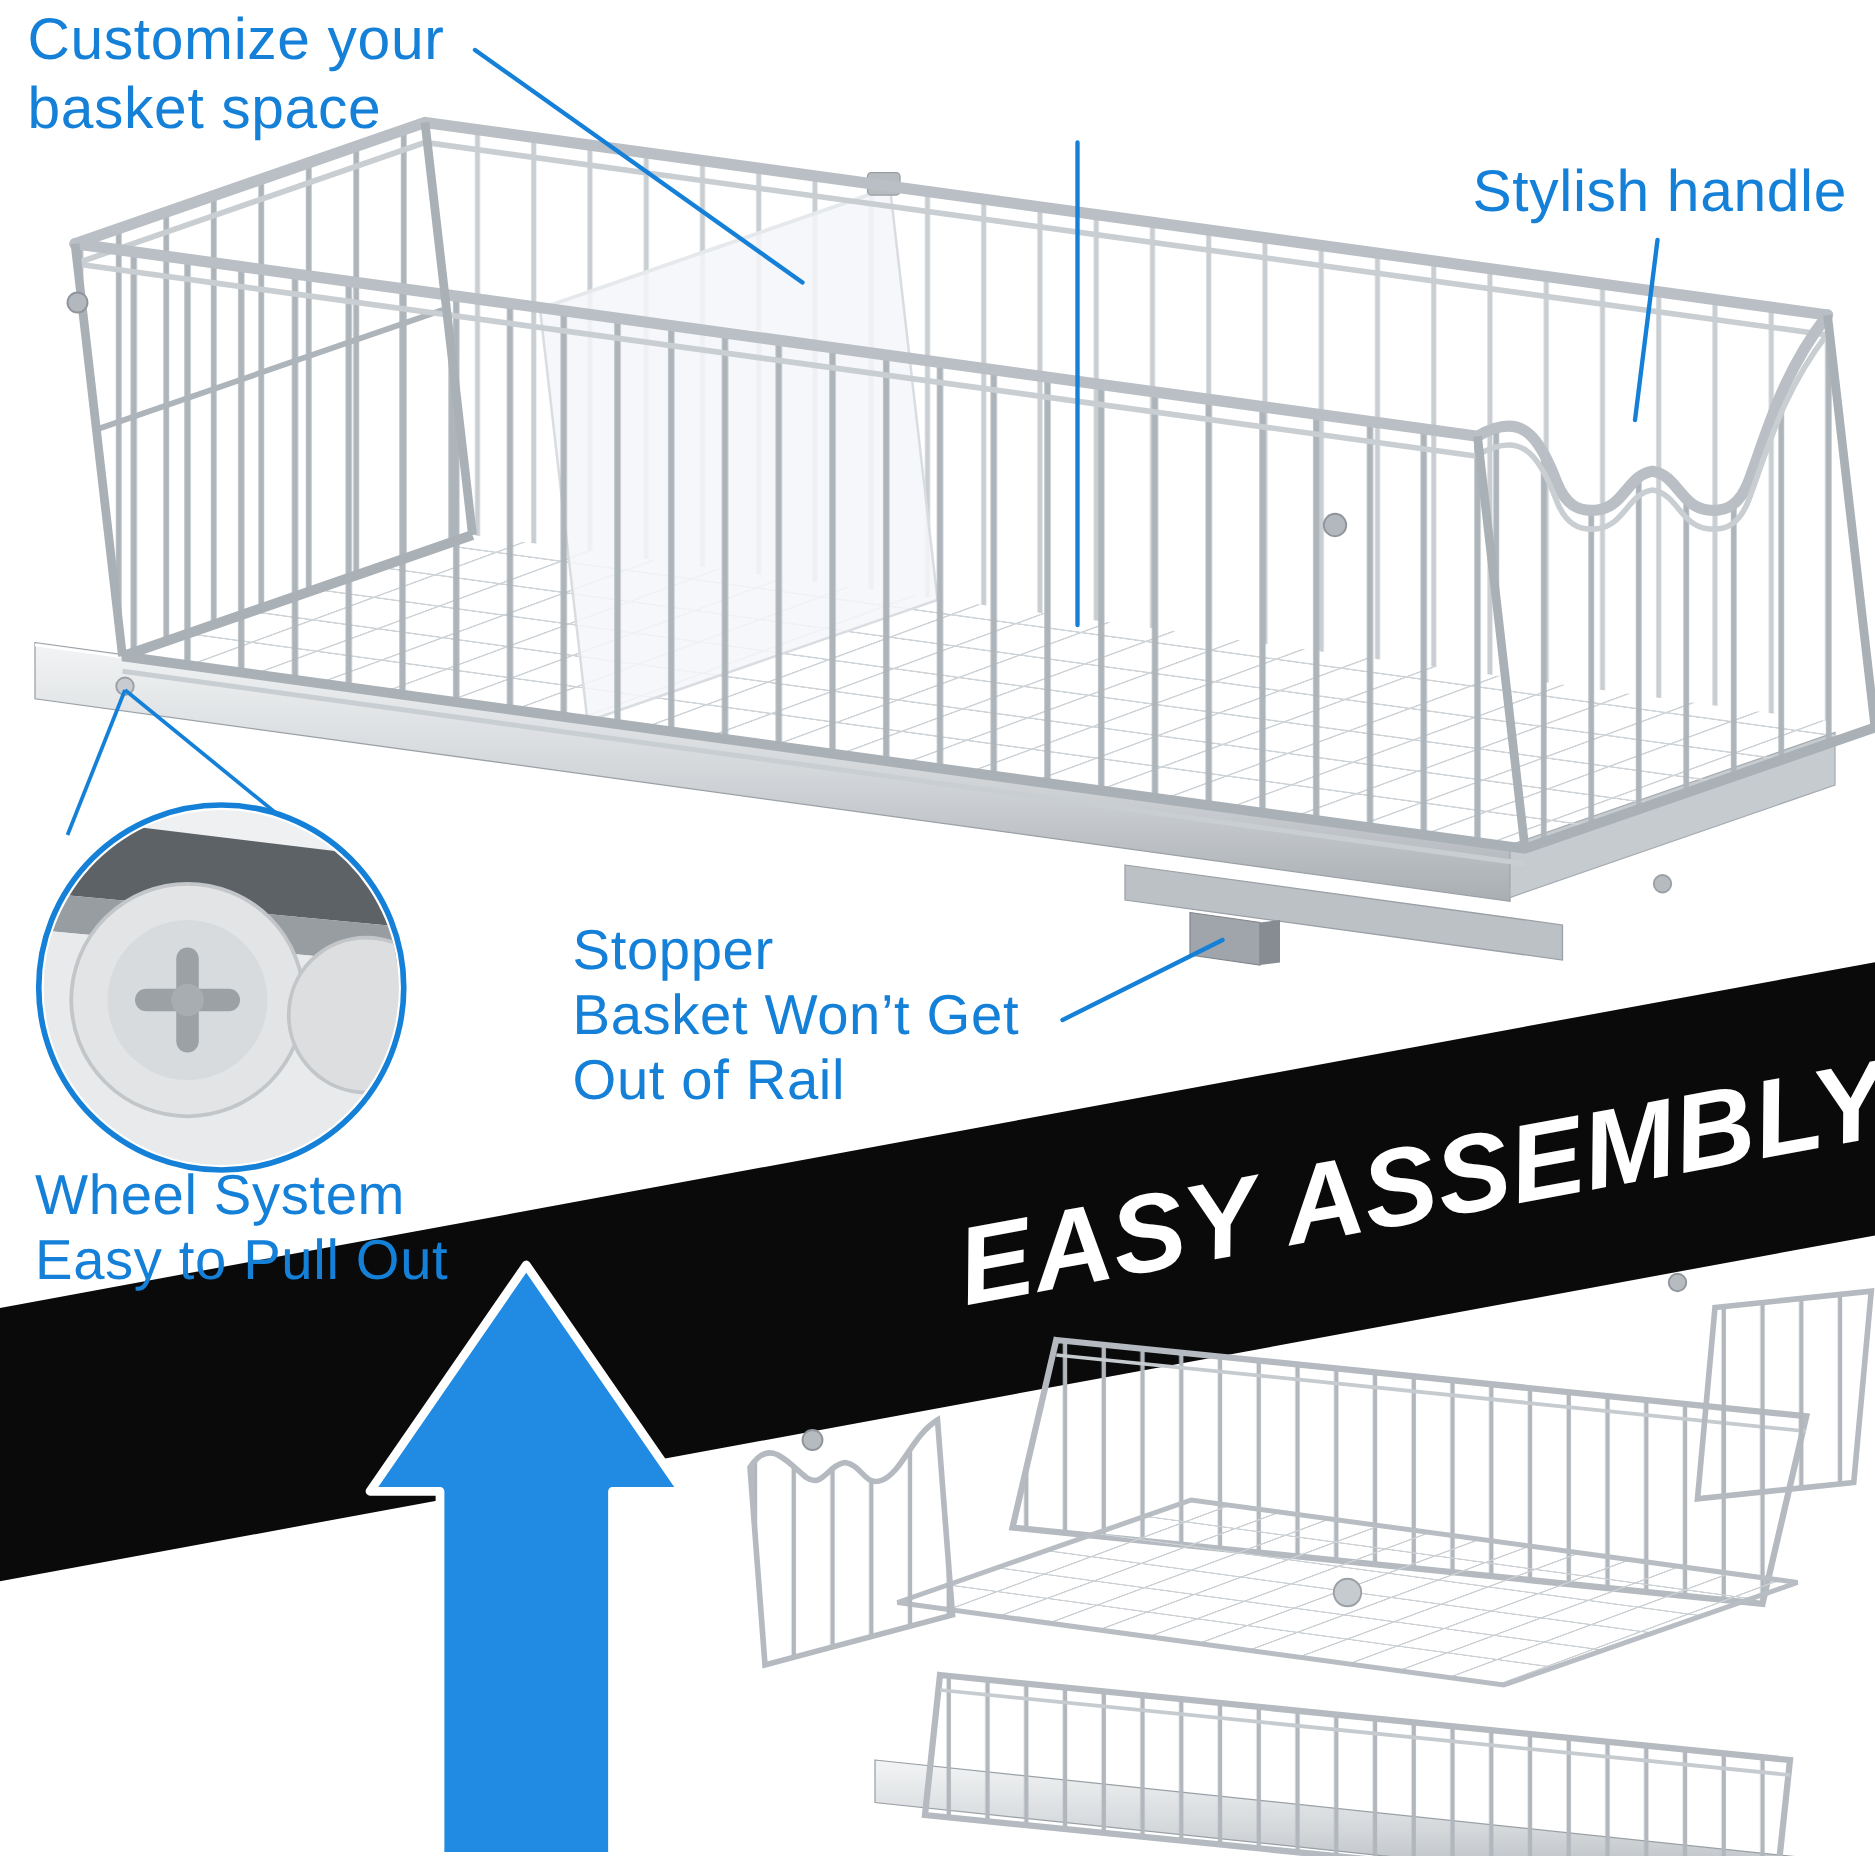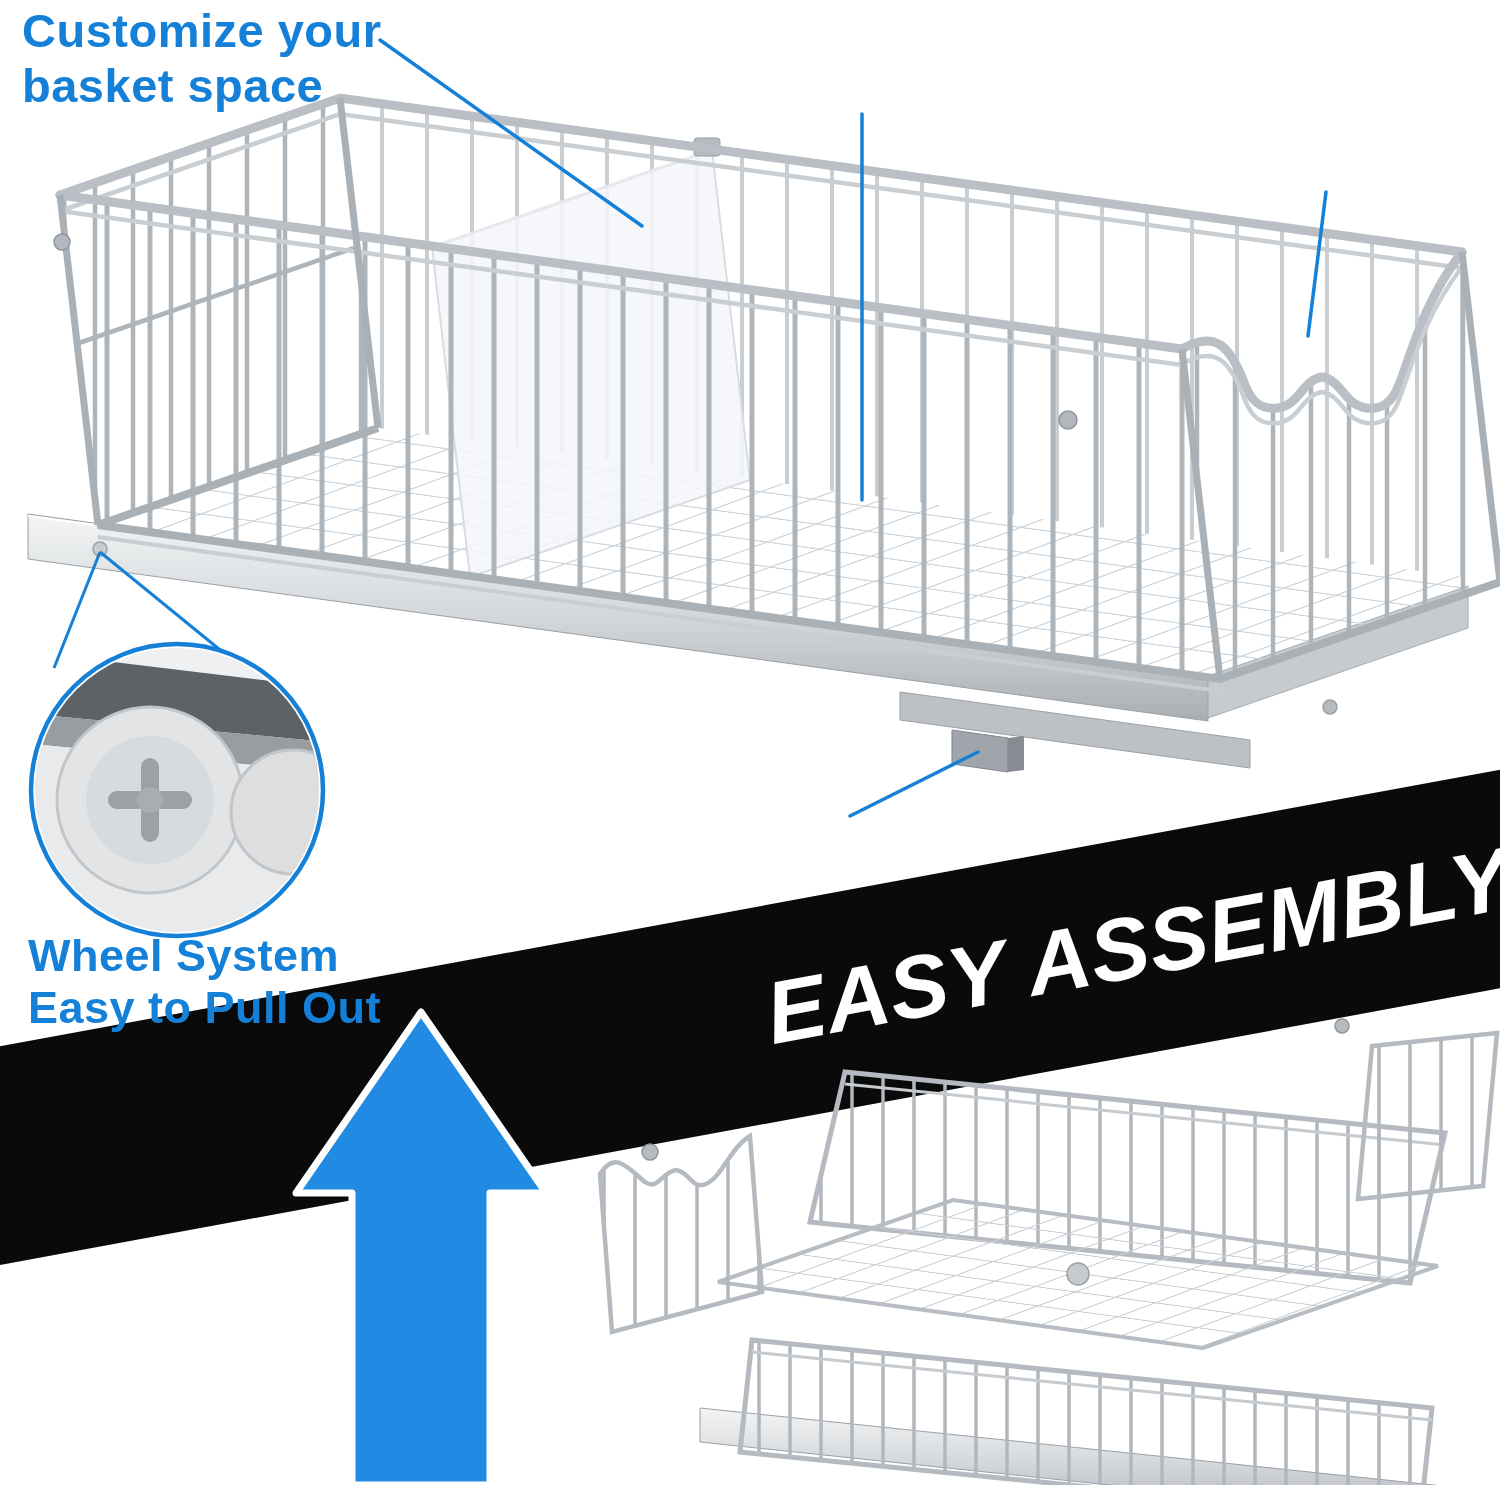--- a/index.html
+++ b/index.html
@@ -2,21 +2,21 @@
 <html><head>
 <meta charset="utf-8">
 <style>
   html,body { margin:0; padding:0; background:#ffffff; }
   .canvas {
     position:relative; width:1500px; height:1485px; background:#ffffff;
     overflow:hidden; font-family:"Liberation Sans", sans-serif;
   }
   .scene { position:absolute; left:0; top:0; }
   .callout {
-    position:absolute; color:#1580d8; font-weight:700;
+    position:absolute; color:#1580d8; font-weight:400;
     white-space:pre-line; line-height:1.16; letter-spacing:0.5px;
   }
   #callout-customize { left:22px;  top:4px;   font-size:47px; }
   #callout-flat      { left:728px; top:4px;   font-size:47px; }
   #callout-handle    { left:1178px;top:126px; font-size:47px; }
   #callout-stopper   { left:458px; top:734px; font-size:45px; }
   #callout-wheel     { left:28px;  top:930px; font-size:45px; }
   .banner {
     position:absolute; left:-60px; top:908px; width:1640px; height:215px;
     background:#0a0a0b; transform:rotate(-10.45deg);
@@ -182,16 +182,20 @@
 
       <circle cx="650" cy="1152" r="8" fill="#b6bbc0" stroke="#8f959b" stroke-width="1.5"></circle>
       <circle cx="1342" cy="1026" r="7" fill="#b6bbc0" stroke="#8f959b" stroke-width="1.5"></circle>
     </g>
 
     <polygon points="421,1012 546,1193 490,1193 490,1485 352,1485 352,1193 296,1193" fill="#218be4" stroke="#ffffff" stroke-width="7" stroke-linejoin="round"></polygon>
   </svg>
 
   <div class="callout" id="callout-customize">Customize your
 basket space</div>
+  <div class="callout" id="callout-handle">Stylish handle</div>
+  <div class="callout" id="callout-stopper">Stopper
+Basket Won’t Get
+Out of Rail</div>
   <div class="callout" id="callout-wheel">Wheel System
 Easy to Pull Out</div>
 
 </div>
 
 </body></html>

